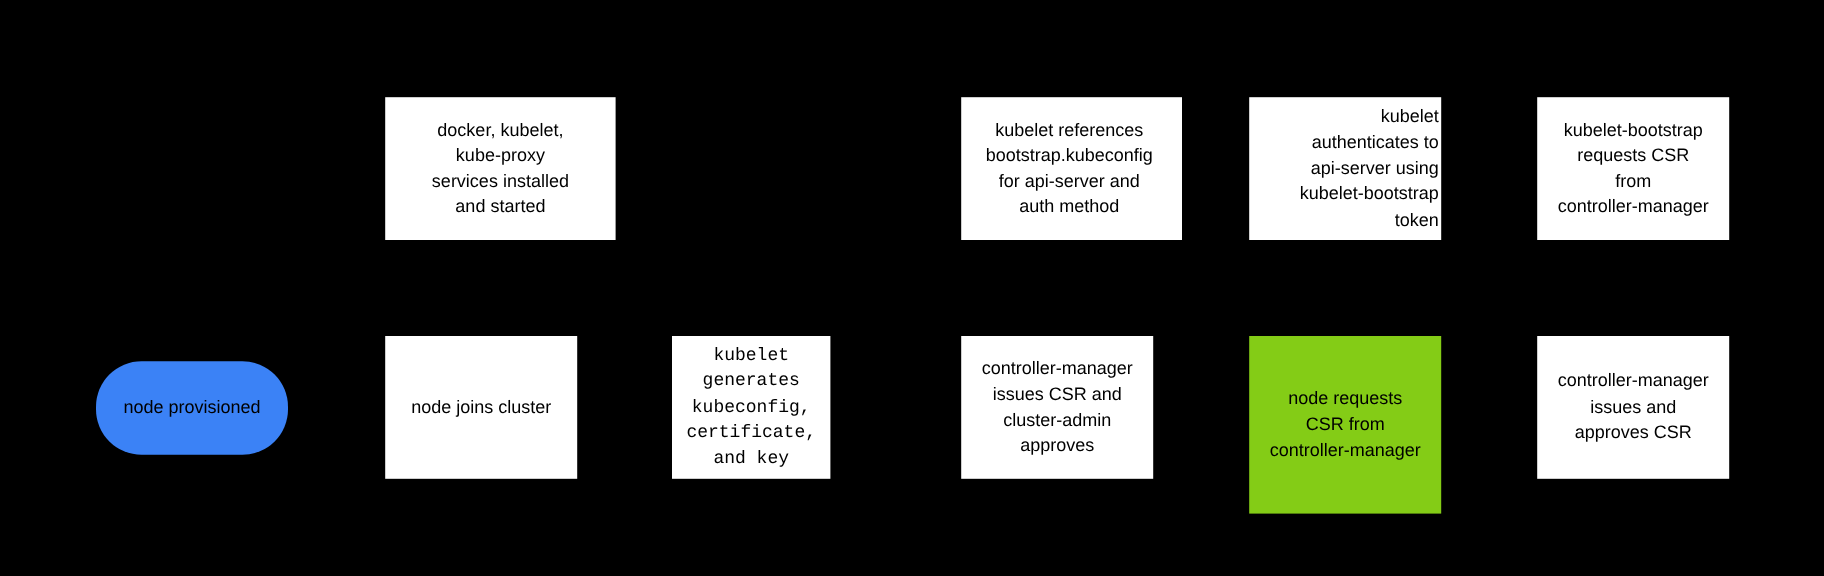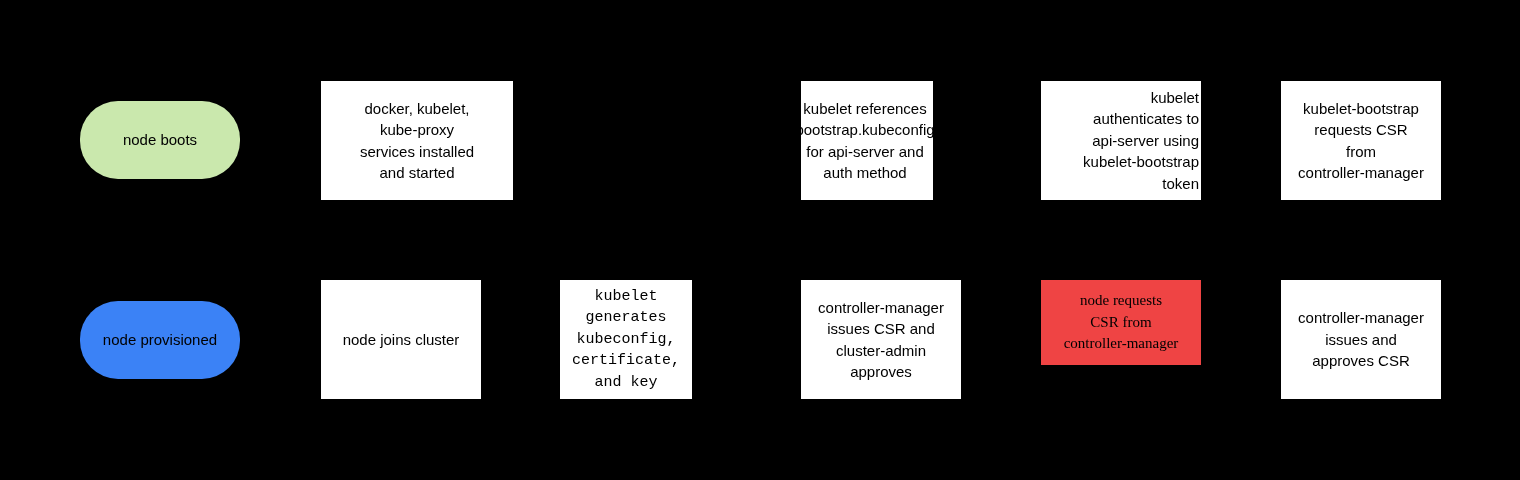--- a/index.html
+++ b/index.html
@@ -62,26 +62,25 @@
   .node-overflow .node-label {
     width: 168px;
     margin-left: -4px;
   }
 </style>
 </head>
 <body>
 
 <div id="canvas" style="width: 1520px; height: 480px; background: rgb(0, 0, 0);">
     <div style="position: absolute; left: 0px; top: 0px; width: 100%; height: 100%;">
-      <div class="node node-pill" style="left: 80px; top: 101px; width: 160px; height: 78px; background: rgb(202, 232, 173);"><span class="node-label">node boots</span></div>
       <div class="node node-rect" style="left: 321px; top: 81px; width: 192px; height: 119px; background: rgb(255, 255, 255);"><span class="node-label">docker, kubelet,
 kube-proxy
 services installed
 and started</span></div>
-      <div class="node node-rect node-overflow" style="left: 801px; top: 81px; width: 132px; height: 119px; background: rgb(255, 255, 255);"><span class="node-label">kubelet references
+      <div class="node node-rect node-overflow" style="left: 801px; top: 81px; width: 184px; height: 119px; background: rgb(255, 255, 255);"><span class="node-label">kubelet references
 bootstrap.kubeconfig
 for api-server and
 auth method</span></div>
       <div class="node node-rect" style="left: 1041px; top: 81px; width: 160px; height: 119px; background: rgb(255, 255, 255); text-align: right;"><span class="node-label">kubelet
 authenticates to
 api-server using
 kubelet-bootstrap
 token</span></div>
       <div class="node node-rect" style="left: 1281px; top: 81px; width: 160px; height: 119px; background: rgb(255, 255, 255);"><span class="node-label">kubelet-bootstrap
 requests CSR
@@ -91,20 +90,20 @@
     <div style="position: absolute; left: 0px; top: 0px; width: 100%; height: 100%;">
       <div class="node node-pill" style="left: 80px; top: 301px; width: 160px; height: 78px; background: #3b82f6;"><span class="node-label">node provisioned</span></div>
       <div class="node node-rect" style="left: 321px; top: 280px; width: 160px; height: 119px; background: rgb(255, 255, 255);"><span class="node-label">node joins cluster</span></div>
       <div class="node node-rect" style="left: 560px; top: 280px; width: 132px; height: 119px; background: rgb(255, 255, 255); font-family: Liberation Mono, monospace;"><span class="node-label">kubelet generates
 kubeconfig,
 certificate, and key</span></div>
       <div class="node node-rect" style="left: 801px; top: 280px; width: 160px; height: 119px; background: rgb(255, 255, 255);"><span class="node-label">controller-manager
 issues CSR and
 cluster-admin
 approves</span></div>
-      <div class="node node-rect" style="left: 1041px; top: 280px; width: 160px; height: 85px; background: #ef4444; font-family: Liberation Serif, serif;"><span class="node-label">node requests
+      <div class="node node-rect" style="left: 1041px; top: 280px; width: 160px; height: 148px; background: #84cc16;"><span class="node-label">node requests
 CSR from
 controller-manager</span></div>
       <div class="node node-rect" style="left: 1281px; top: 280px; width: 160px; height: 119px; background: rgb(255, 255, 255);"><span class="node-label">controller-manager
 issues and
 approves CSR</span></div>
     </div>
   </div>
 
 </body></html>

